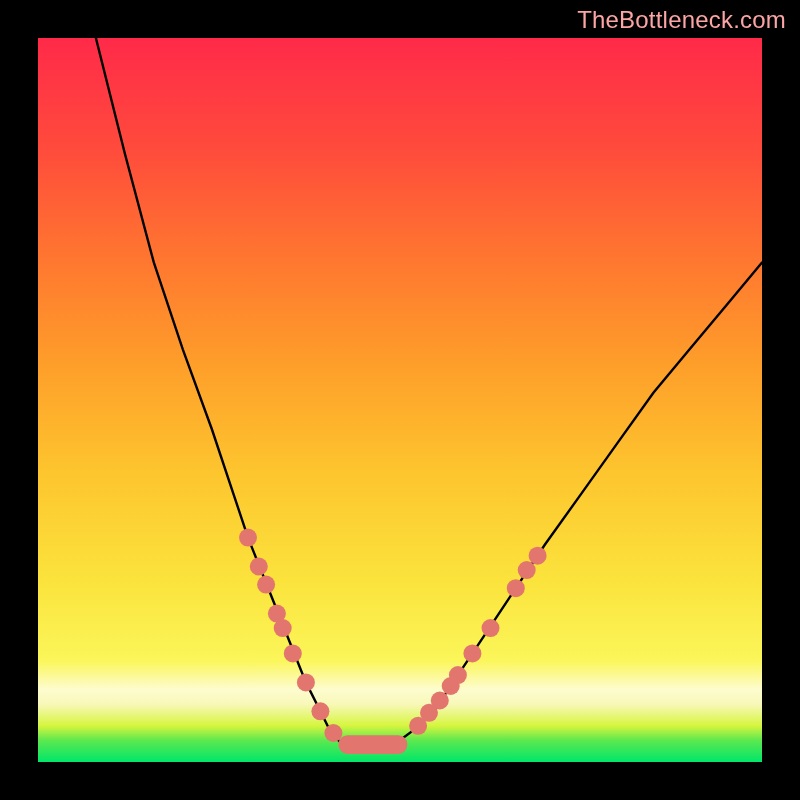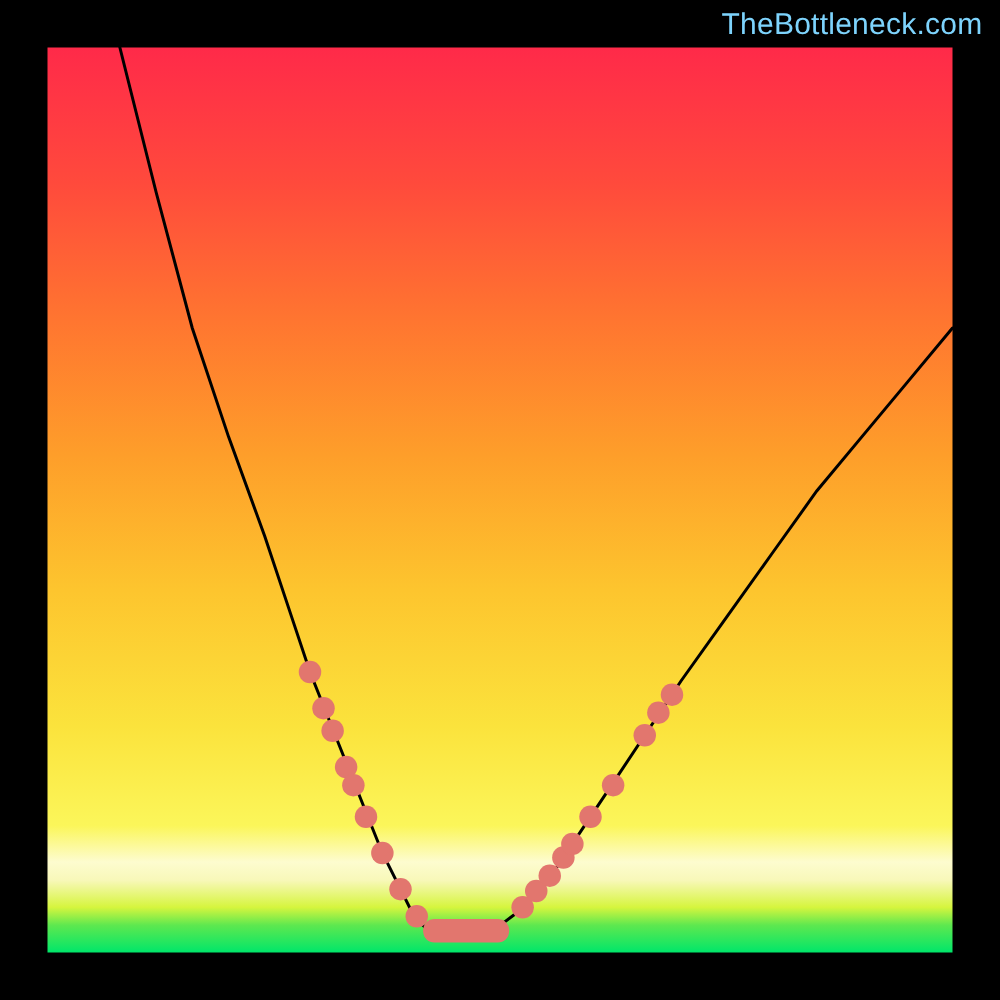--- a/index.html
+++ b/index.html
@@ -39,21 +39,21 @@
       #fe9e2a 55%,
       #ff7530 70%,
       #ff4a3c 85%,
       #ff2a49 100%
     );
   }
   .watermark {
     position: absolute;
     top: 6px;
     right: 14px;
-    color: #7dd3fc;
+    color: #fca5a5;
     font-size: 24px;
     font-weight: 400;
     letter-spacing: 0.2px;
     font-family: Arial, Helvetica, sans-serif;
     margin-left: 20px;
   }
   svg.curve {
     position: absolute;
     left: 0;
     top: 0;

